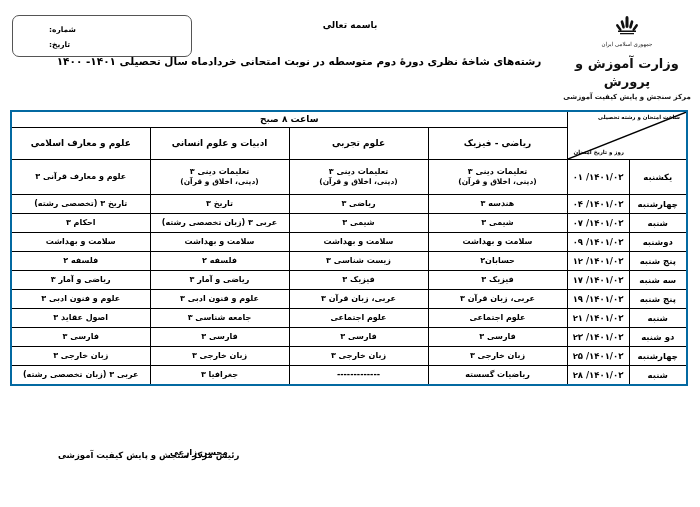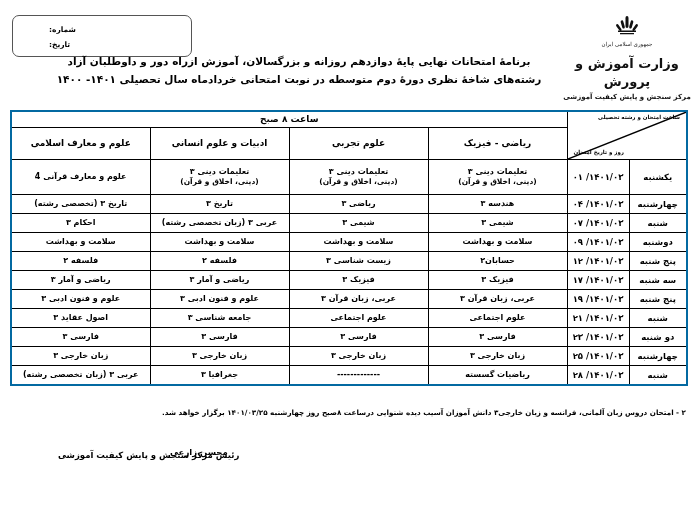--- a/index.html
+++ b/index.html
@@ -233,28 +233,28 @@
             <path d="M23.4 10.3 c0.7 0.4 0.7 1.3 0.1 2.2 l-2.6 3.6 c-0.7 1 -1.5 1.2 -2.1 0.7 c-0.6 -0.5 -0.5 -1.4 0.2 -2.4 l2.6 -3.6 C22.2 10 22.7 9.9 23.4 10.3 z"></path>
             <path d="M4.0 16.6 h18 v1.5 h-18 z M6.0 19.0 h14 v1.2 h-14 z"></path>
           </g>
         </svg>
       </div>
       <div class="logo-sub1">جمهوری اسلامی ایران</div>
       <div class="logo-sub2">وزارت آموزش و پرورش</div>
       <div class="logo-sub3">مرکز سنجش و پایش کیفیت آموزشی</div>
     </div>
 
+    <div class="basmala">باسمه تعالی</div>
 
     <div class="numbox">
       <div class="line l1">شماره:</div>
       <div class="line l2">تاریخ:</div>
     </div>
 
     <div class="title-lines">
-      <div class="t">برنامهٔ امتحانات نهایی  پایهٔ دوازدهم روزانه و بزرگسالان، آموزش ازراه دور و داوطلبان آزاد</div>
       <div class="t">رشته‌های شاخهٔ نظری دورهٔ دوم متوسطه در نوبت امتحانی خردادماه سال تحصیلی ۱۴۰۱- ۱۴۰۰</div>
     </div>
   </div>
 
   <div class="tbl-wrap">
     <table class="sched">
       <colgroup>
         <col class="col-day">
           <col class="col-date">
         <col class="col-sub">
@@ -291,21 +291,21 @@
               <span class="l2">(دینی، اخلاق و قرآن)</span>
             </td>
             <td class="two-line">
               <span class="l1">تعلیمات دینی ۳</span>
               <span class="l2">(دینی، اخلاق و قرآن)</span>
             </td>
             <td class="two-line">
               <span class="l1">تعلیمات دینی ۳</span>
               <span class="l2">(دینی، اخلاق و قرآن)</span>
             </td>
-            <td>علوم و معارف قرآنی 4</td>
+            <td>علوم و معارف قرآنی ۳</td>
           </tr>
           <tr class="r-normal">
             <td class="daycell">چهارشنبه</td>
             <td class="datecell">۱۴۰۱/۰۳/ ۰۴</td>
             <td>هندسه ۳</td>
             <td>ریاضی ۳</td>
             <td>تاریخ ۳</td>
             <td>تاریخ ۳ (تخصصی رشته)</td>
           </tr>
           <tr class="r-normal">
@@ -378,19 +378,18 @@
             <td>ریاضیات گسسته</td>
             <td>-------------</td>
             <td>جغرافیا ۳</td>
             <td>عربی ۳ (زبان تخصصی رشته)</td>
           </tr>
         </tbody>
     </table>
   </div>
 
   <div class="notes">
-    <div class="note">۲ - امتحان دروس زبان آلمانی، فرانسه و زبان خارجی۳ دانش آموزان آسیب دیده شنوایی درساعت ۸صبح روز چهارشنبه ۱۴۰۱/۰۳/۲۵ برگزار خواهد شد.</div>
   </div>
 
   <div class="sign-name">محسن زارعی</div>
   <div class="sign-title">رئیس مرکز سنجش و پایش کیفیت آموزشی</div>
 
 </div>
 
 </body></html>

